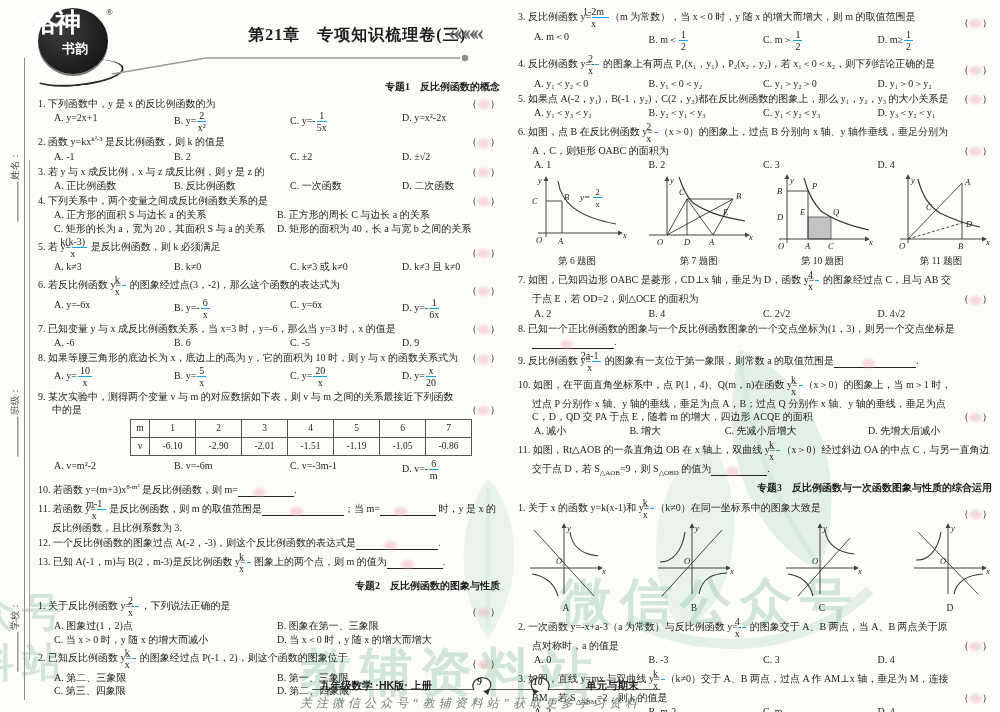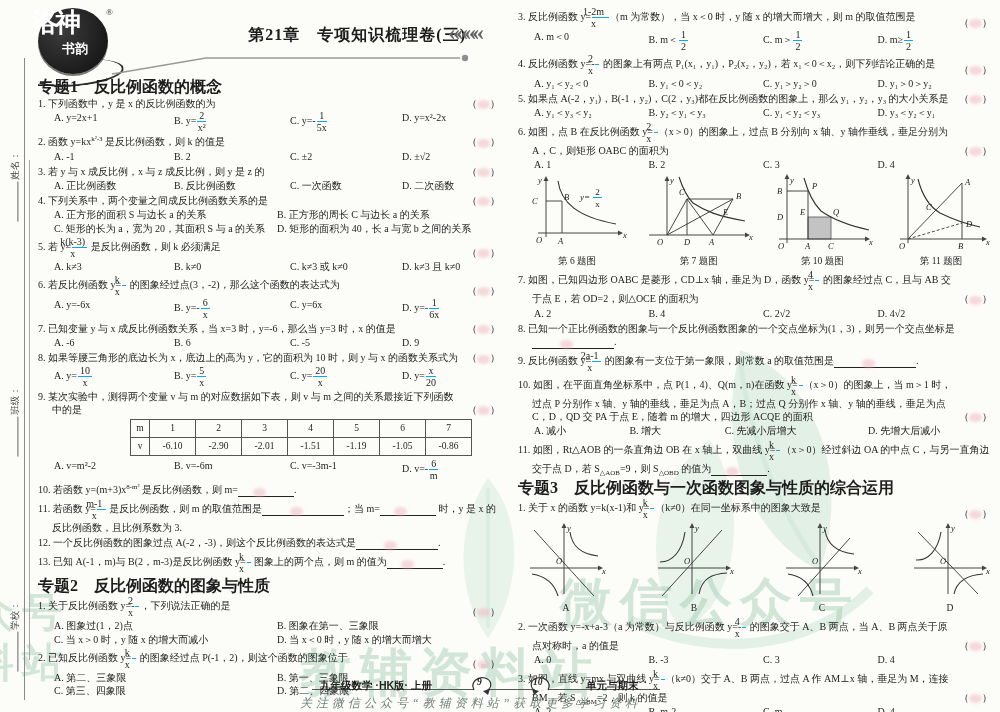--- a/index.html
+++ b/index.html
@@ -18,21 +18,21 @@
   .logo .l2{position:absolute;left:30px;top:36px;color:#fff;font-size:13px;font-weight:bold}
   .logo .reg{position:absolute;left:74px;top:0;font-size:9px;color:#222}
   .logo .shadow{position:absolute;left:0px;top:54px;width:88px;height:24px;border:2px solid #2c2c2c;border-top:none;
         border-radius:50%;transform:rotate(-6deg);border-left-color:transparent}
   .htitle{position:absolute;left:136px;top:28px;width:330px;text-align:right;font-size:16px;font-weight:bold;letter-spacing:1px}
   .chev{position:absolute;left:448px;top:26px;font-size:24px;color:#666;letter-spacing:-4px;font-weight:bold}
   .swoosh{position:absolute;left:108px;top:50px}
   
   .colL{position:absolute;left:38px;top:75px;width:462px}
   .colR{position:absolute;left:518px;top:5px;width:474px}
-  .sec{text-align:left;font-weight:bold;font-size:16px;margin:5px 0 4px}
+  .sec{text-align:right;font-weight:bold;font-size:10px;margin:5px 0 4px}
   .q{margin:2px 0}
   .qhead{display:flex;align-items:flex-end}
   .qt{flex:1;padding-left:14px;text-indent:-14px}
   .pr{margin-left:5px;white-space:nowrap}
   .opts{display:grid;padding-left:16px;margin:1px 0}
   .c4{grid-template-columns:120px 116px 112px auto}
   .c4r{grid-template-columns:1fr 1fr 1fr 1fr}
   .c4b{grid-template-columns:1fr 1fr 1.5fr 1.3fr}
   .c2{grid-template-columns:1fr 1fr}
   

